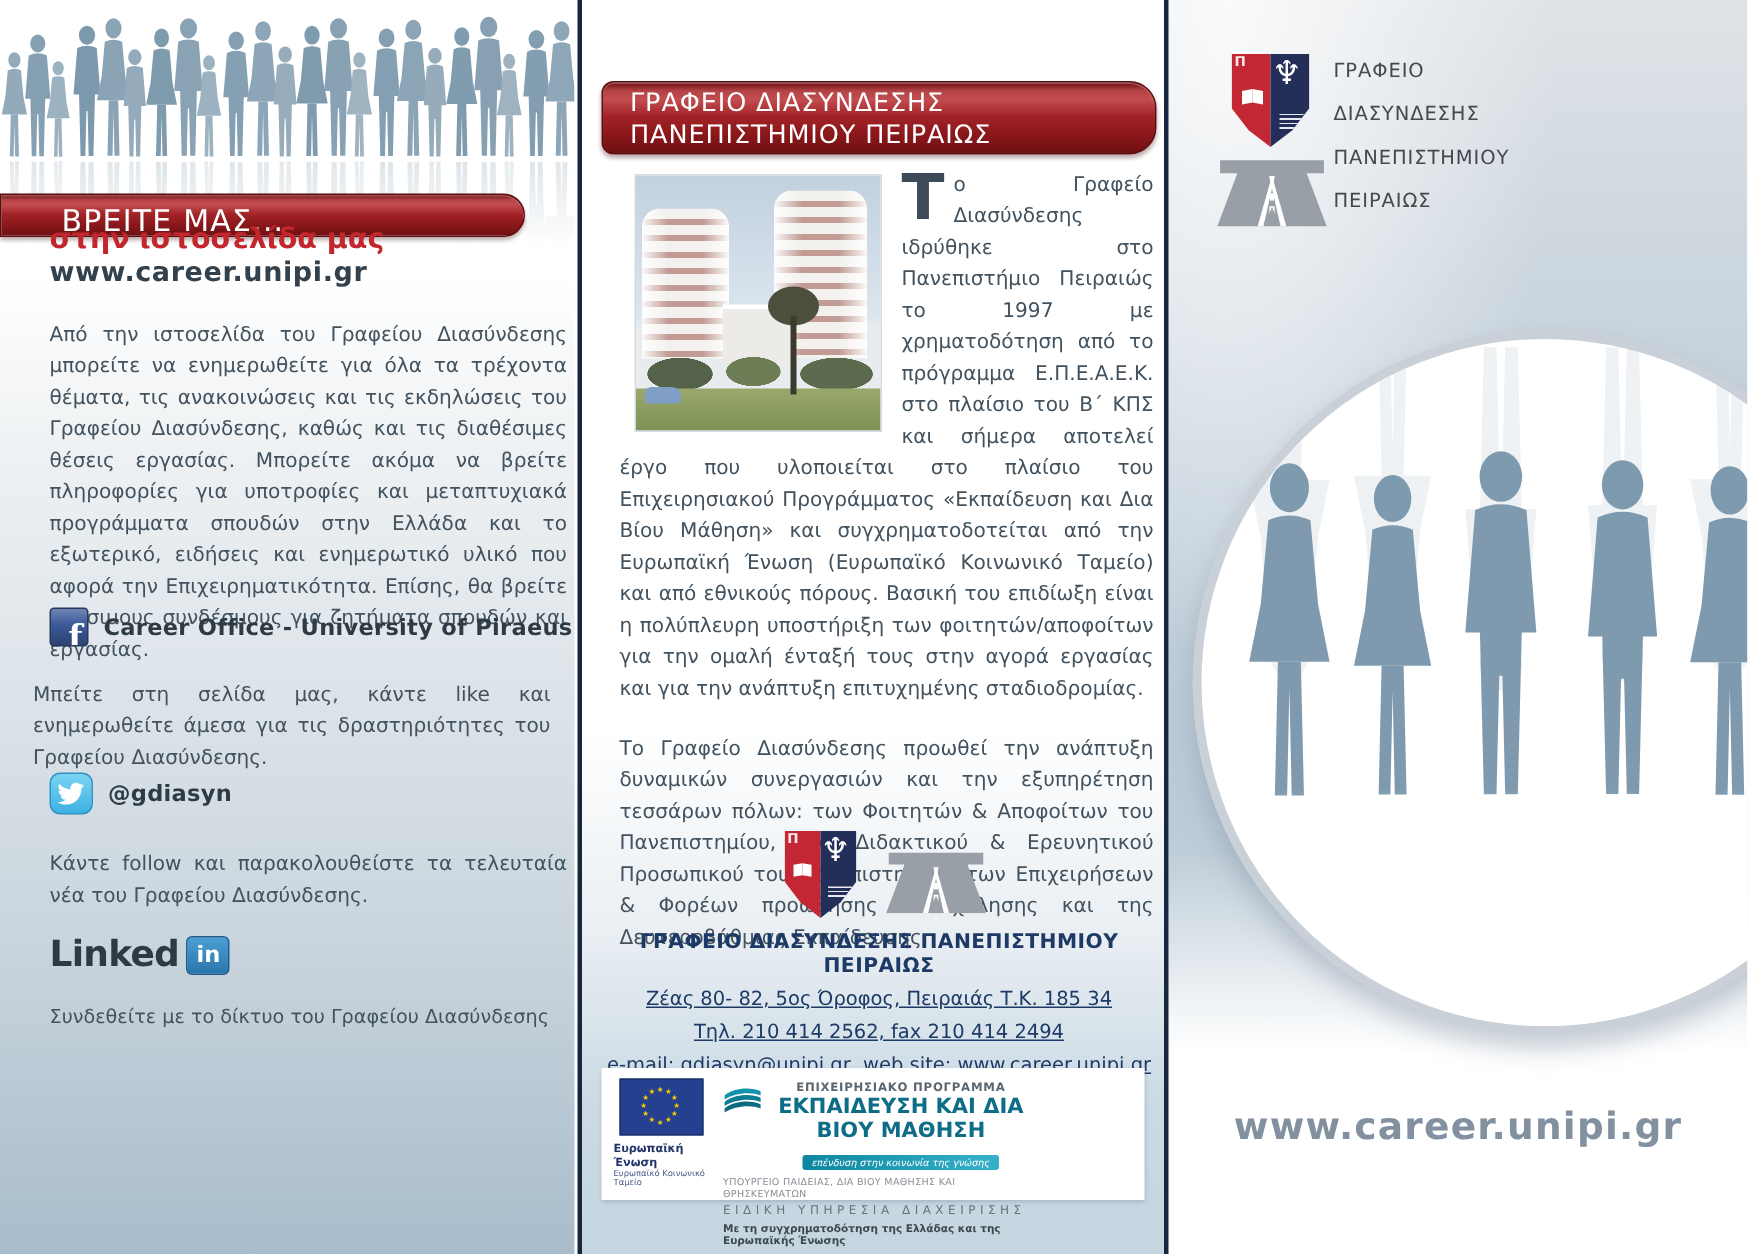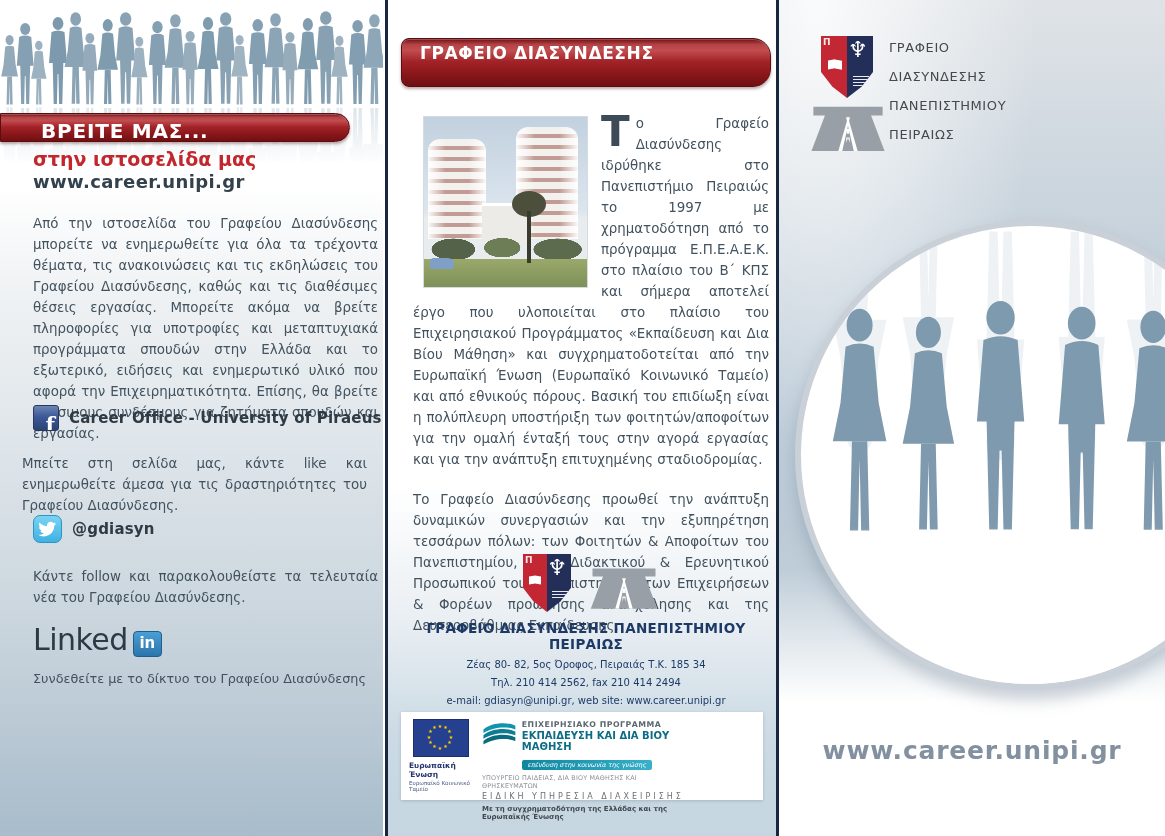--- a/index.html
+++ b/index.html
@@ -11,42 +11,42 @@
   .divider{position:absolute;top:0;width:3px;height:836px;background:#18263f;z-index:9;}
   #div1{left:385px;} #div2{left:776px;}
 
   
   #left{left:0;width:383px;
     background:linear-gradient(180deg,#ffffff 0%,#ffffff 22%,#eef1f3 36%,#dde4e9 55%,#c6d2db 78%,#a8bccb 100%);}
   .crowd-band{position:absolute;left:0;top:6px;}
 
   .red-banner{position:absolute;background:linear-gradient(180deg,#6f1013 0%,#b34346 12%,#c24d50 24%,#a22327 48%,#8c181b 72%,#6f1013 100%);
     border:1px solid #5c0d10;box-shadow:0 2px 3px rgba(60,10,10,.35), inset 0 1px 0 rgba(255,255,255,.25);
-    color:#fff;font-weight:bold;letter-spacing:.8px;}
+    color:#fff;font-weight:normal;letter-spacing:.8px;margin-top:16px;}
   #find-banner{left:0;top:113px;width:350px;height:29px;border-radius:0 18px 18px 0;
     font-size:20px;line-height:34px;padding-left:40px;box-sizing:border-box;}
   .site-heading{position:absolute;left:33px;top:148px;font-size:19px;font-weight:bold;color:#c1272d;}
   .site-url{position:absolute;left:33px;top:171px;font-size:18px;font-weight:bold;color:#32414c;letter-spacing:.4px;}
   .body-par{font-size:13.4px;line-height:21px;text-align:justify;color:#42525e;}
   #site-par{position:absolute;left:33px;top:200px;width:345px;}
 
   .social-row{position:absolute;left:33px;display:flex;align-items:center;gap:10px;}
   .fb-icon{width:24px;height:24px;border-radius:3px;position:relative;overflow:hidden;
     background:linear-gradient(180deg,#6d84b4 0%,#3b5998 45%,#2d4373 100%);border:1px solid #28395c;}
   .fb-icon span{position:absolute;right:3px;bottom:-7px;color:#fff;font-family:"DejaVu Serif",serif;
     font-weight:bold;font-size:22px;line-height:24px;}
   .social-label{font-size:15px;font-weight:bold;color:#2e3b45;letter-spacing:.2px;}
   #fb-row{top:405px;}
   #fb-par{position:absolute;left:22px;top:440px;width:345px;}
   .tw-icon{width:27px;height:26px;border-radius:7px;background:linear-gradient(180deg,#79d4f2 0%,#3fb1e3 100%);
     border:1px solid #2f93c4;display:flex;align-items:center;justify-content:center;}
   #tw-row{top:515px;}
   #tw-par{position:absolute;left:33px;top:553px;width:345px;}
   #li-row{top:622px;align-items:flex-end;gap:5px;}
-  .li-word{font-size:30px;font-weight:normal;color:#2c3a45;letter-spacing:-.5px;}
+  .li-word{font-size:24px;font-weight:bold;color:#2c3a45;letter-spacing:-.5px;}
   .li-badge{width:27px;height:24px;border-radius:4px;background:linear-gradient(180deg,#4a9fd4 0%,#2a76ac 100%);
     border:1px solid #1f5e8c;color:#fff;font-weight:bold;font-size:15px;text-align:center;line-height:23px;}
   #li-par{position:absolute;left:33px;top:655px;width:345px;font-size:12.8px;}
 
   
   #middle{left:388px;width:388px;
     background:linear-gradient(180deg,#ffffff 0%,#ffffff 58%,#eaeff3 74%,#cbdae4 88%,#c5d6e1 100%);}
   #mid-banner{left:13px;top:38px;width:370px;height:49px;border-radius:8px 18px 18px 8px;
     font-size:17px;line-height:21px;padding:4px 0 0 18px;box-sizing:border-box;letter-spacing:.6px;}
   .mid-body{position:absolute;left:25px;top:113px;width:356px;}
@@ -78,33 +78,33 @@
   .crest .cr{position:absolute;right:0;top:0;width:50%;height:100%;background:#232f58;}
   .crest .book{position:absolute;left:13%;top:38%;width:13%;height:14%;background:#fff;transform:skewY(-10deg);}
   .crest .book2{position:absolute;left:26%;top:38%;width:13%;height:14%;background:#fff;transform:skewY(10deg);}
   .crest .trid{position:absolute;right:4%;top:2%;width:50%;text-align:center;color:#fff;font-size:22px;line-height:26px;}
   .crest .grid{position:absolute;right:7%;bottom:20%;width:32%;height:16%;
     background:repeating-linear-gradient(180deg,rgba(255,255,255,.9) 0 1px,transparent 1px 3px);}
   .crest .pi{position:absolute;left:4%;top:2%;color:rgba(255,255,255,.9);font-size:9px;font-weight:bold;}
   .uni-mark{color:#989fa6;}
   .mid-footer{position:absolute;left:13px;top:620px;width:370px;text-align:center;color:#1d3a66;}
   .mf-name{font-size:13.5px;font-weight:bold;letter-spacing:.3px;}
-  .mf-line{font-size:10px;margin-top:7px;font-weight:500;}
+  .mf-line{font-size:13px;margin-top:7px;font-weight:500;text-decoration:underline;}
 
   .eu-box{position:absolute;left:13px;top:712px;width:362px;height:88px;background:#fff;
     box-shadow:0 1px 3px rgba(90,110,130,.3);display:flex;gap:9px;padding:7px 8px;box-sizing:border-box;}
   .eu-col1{width:64px;}
   .eu-flag{width:54px;height:36px;margin:0 auto;background:#24408f;border:1px solid #1b306b;position:relative;}
   .eu-cap1{font-size:7.5px;font-weight:bold;color:#23356b;margin-top:4px;}
   .eu-cap2{font-size:5.6px;color:#4a5a86;margin-top:1px;}
   .eu-col2{width:206px;}
-  .op-row{display:flex;gap:5px;}
+  .op-row{display:flex;gap:5px;text-align:center;}
   .op-texts{padding-top:1px;}
   .op-l1{font-size:7.8px;font-weight:bold;color:#5b6770;letter-spacing:.5px;}
-  .op-l2{font-size:10px;font-weight:bold;color:#0d6d86;margin-top:1px;}
+  .op-l2{font-size:14px;font-weight:bold;color:#0d6d86;margin-top:1px;}
   .op-tag{margin-top:2px;background:linear-gradient(90deg,#0d87a0,#37b0c9);color:#fff;font-style:italic;
     font-size:6.4px;padding:1px 6px;border-radius:2px;display:inline-block;}
   .op-min{font-size:6.4px;color:#8a9097;margin-top:3px;letter-spacing:.2px;}
   .op-auth{font-size:8px;color:#6b7278;letter-spacing:3px;margin-top:2px;}
   .op-cof{font-size:7px;font-weight:bold;color:#3f474e;margin-top:4px;}
   .eu-col3{width:72px;text-align:center;}
   .espa-name{font-size:16px;font-weight:bold;color:#1c57a5;line-height:15px;letter-spacing:.5px;}
   .espa-years{font-size:10px;font-weight:bold;color:#f29200;text-shadow:0 1px 0 #c8d8ea;}
   .espa-flags{display:flex;gap:2px;justify-content:center;margin-top:2px;}
   .espa-flags i{display:block;height:7px;}
@@ -219,20 +219,21 @@
       <span class="li-badge">in</span>
     </div>
     <p class="body-par" id="li-par">Συνδεθείτε με το δίκτυο του Γραφείου Διασύνδεσης</p>
   </div>
 
   <div class="divider" id="div1"></div>
 
   <div class="panel" id="middle">
     <div class="red-banner" id="mid-banner">
       <div>ΓΡΑΦΕΙΟ ΔΙΑΣΥΝΔΕΣΗΣ</div>
+      <div>ΠΑΝΕΠΙΣΤΗΜΙΟΥ ΠΕΙΡΑΙΩΣ</div>
     </div>
 
     <div class="mid-body">
       <div class="photo">
         <div class="ph-tower t1"></div>
         <div class="ph-tower t2"></div>
         <div class="ph-mid"></div>
         <div class="ph-trees"></div>
         <div class="ph-lawn"></div>
         <div class="ph-crown"></div>

